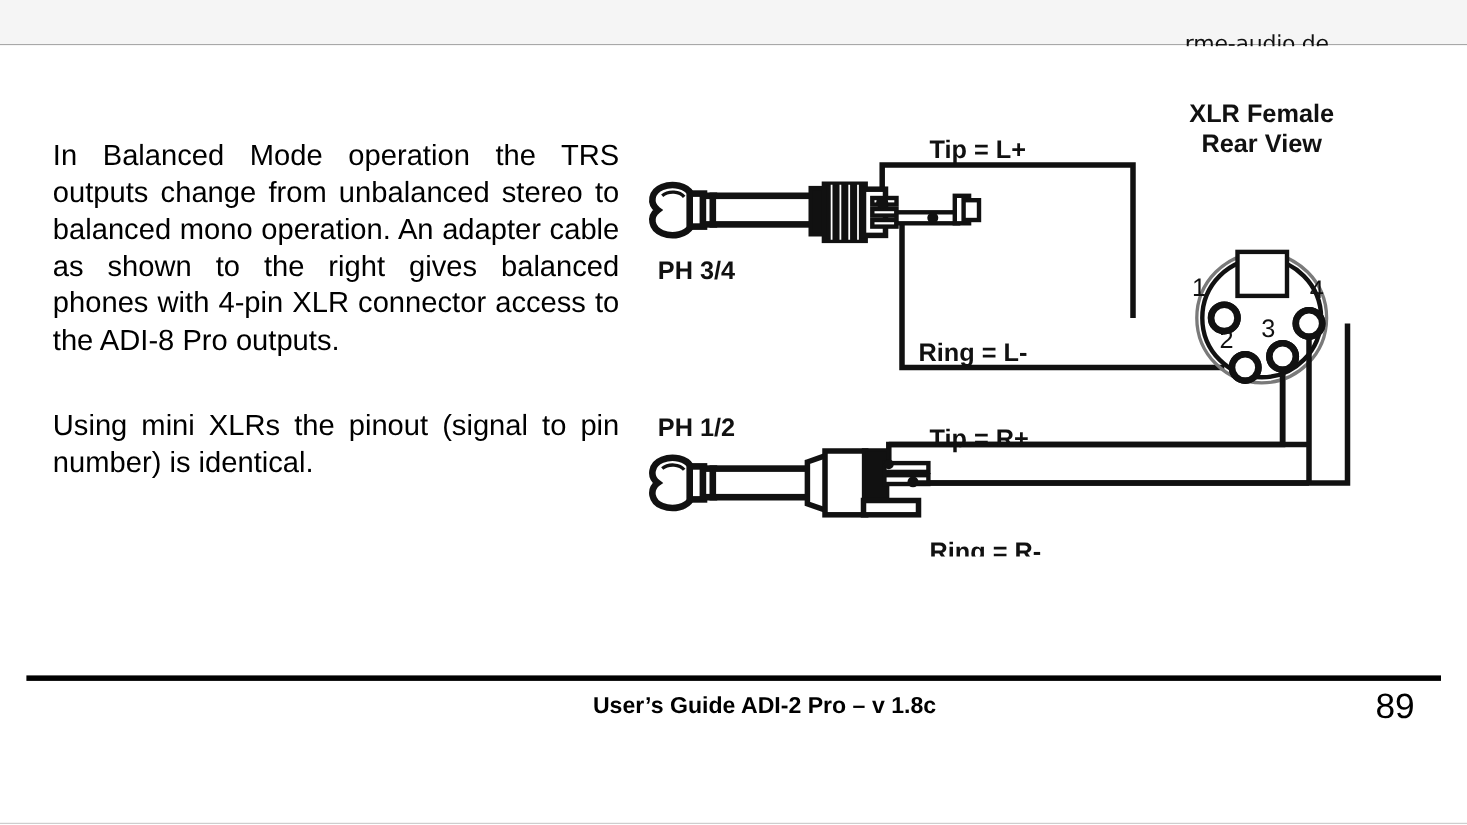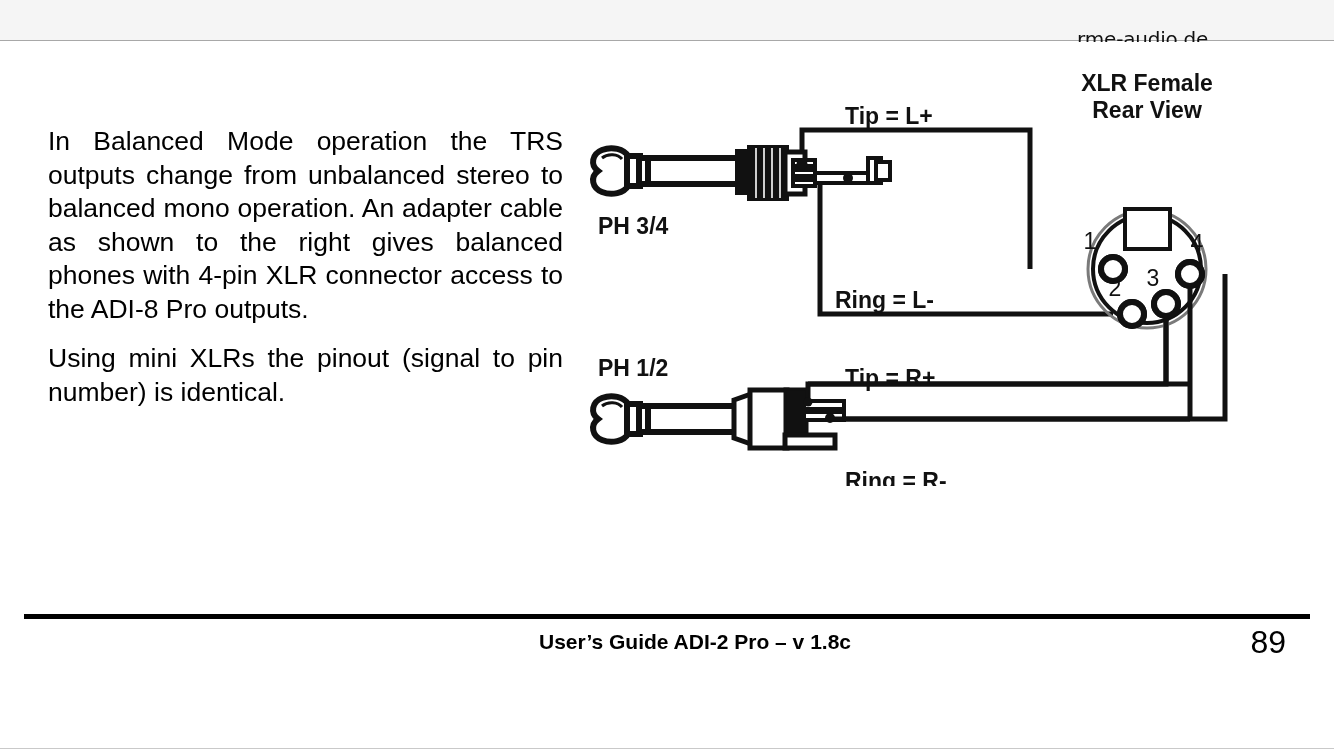--- a/index.html
+++ b/index.html
@@ -61,28 +61,28 @@
   .body-para {
     font-size: 26.5px;
     line-height: 33.5px;
     text-align: justify;
     text-justify: inter-word;
     margin: 0;
     color: #000000;
     font-family: "Liberation Sans", sans-serif;
   }
   .body-para + .body-para {
-    margin-top: 16px;
+    margin-top: 44px;
   }
 
   
   .diagram {
     position: absolute;
     left: 580px;
-    top: 4px;
+    top: 24px;
     width: 740px;
     height: 440px;
   }
   .diagram svg { display: block; }
 
   
   .footer-rule {
     position: absolute;
     left: 24px;
     top: 572px;

